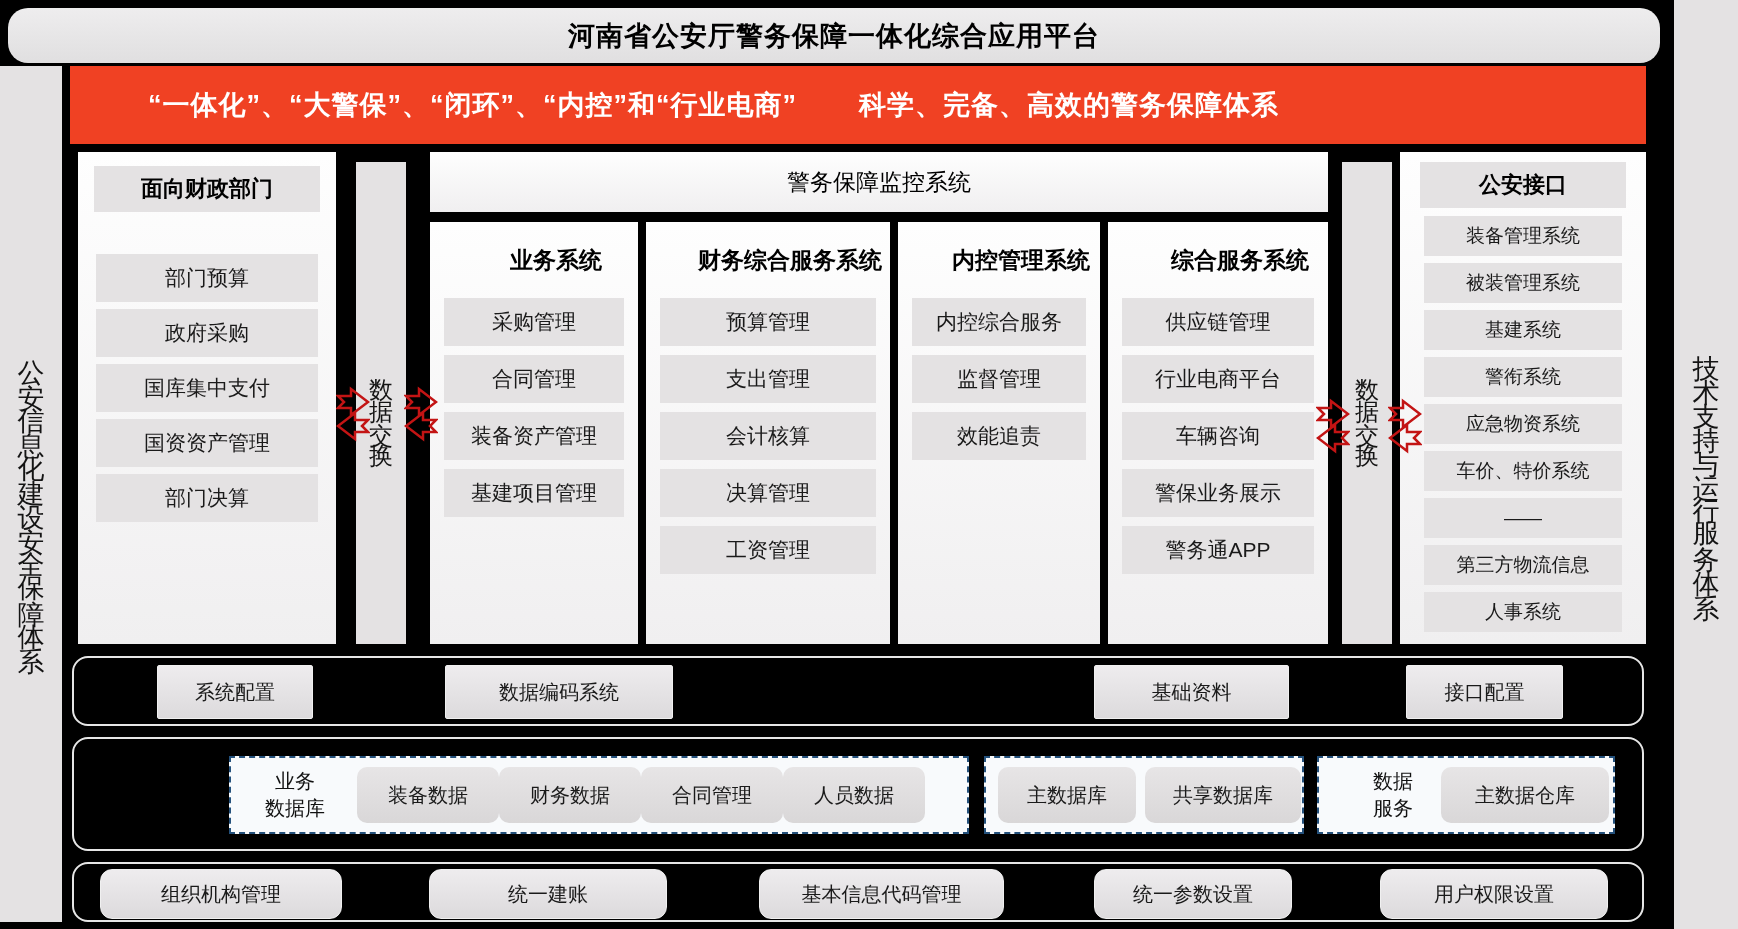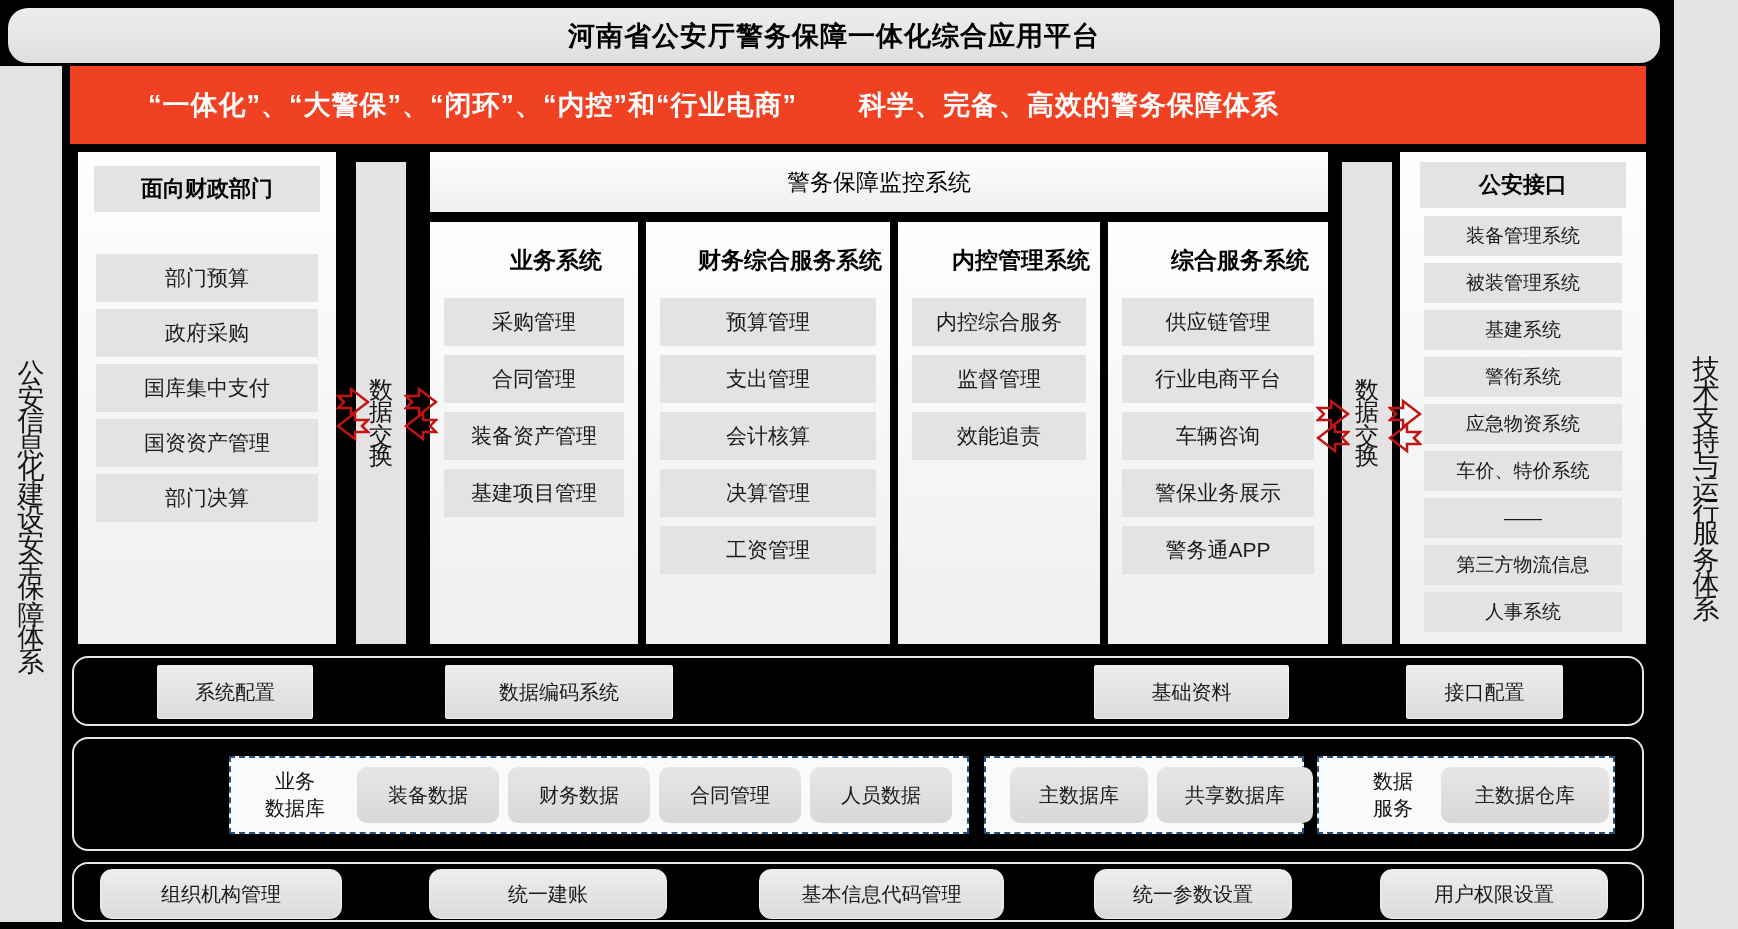--- a/index.html
+++ b/index.html
@@ -189,28 +189,28 @@
     <div class="gray-btn" style="left:83px;width:156px;">系统配置</div>
     <div class="gray-btn" style="left:371px;width:228px;">数据编码系统</div>
     <div class="gray-btn" style="left:1020px;width:195px;">基础资料</div>
     <div class="gray-btn" style="left:1332px;width:157px;">接口配置</div>
   </div>
 
   <div class="bar bar2">
     <div class="dash-box" style="left:155px;width:740px;padding-left:16px;">
       <div class="db-label" style="width:96px;margin-right:14px;">业务
 数据库</div>
-      <div style="display:flex;gap:9px;">
+      <div style="display:flex;gap:0;">
         <div class="db-btn" style="width:142px;">装备数据</div>
         <div class="db-btn" style="width:142px;">财务数据</div>
         <div class="db-btn" style="width:142px;">合同管理</div>
         <div class="db-btn" style="width:142px;">人员数据</div>
       </div>
     </div>
-    <div class="dash-box" style="left:910px;width:320px;padding-left:24px;">
+    <div class="dash-box" style="left:910px;width:320px;padding-left:12px;">
       <div style="display:flex;gap:9px;">
         <div class="db-btn" style="width:138px;">主数据库</div>
         <div class="db-btn" style="width:156px;">共享数据库</div>
       </div>
     </div>
     <div class="dash-box" style="left:1243px;width:298px;padding-left:28px;">
       <div class="db-label" style="width:92px;margin-right:2px;">数据
 服务</div>
       <div class="db-btn" style="width:168px;">主数据仓库</div>
     </div>

